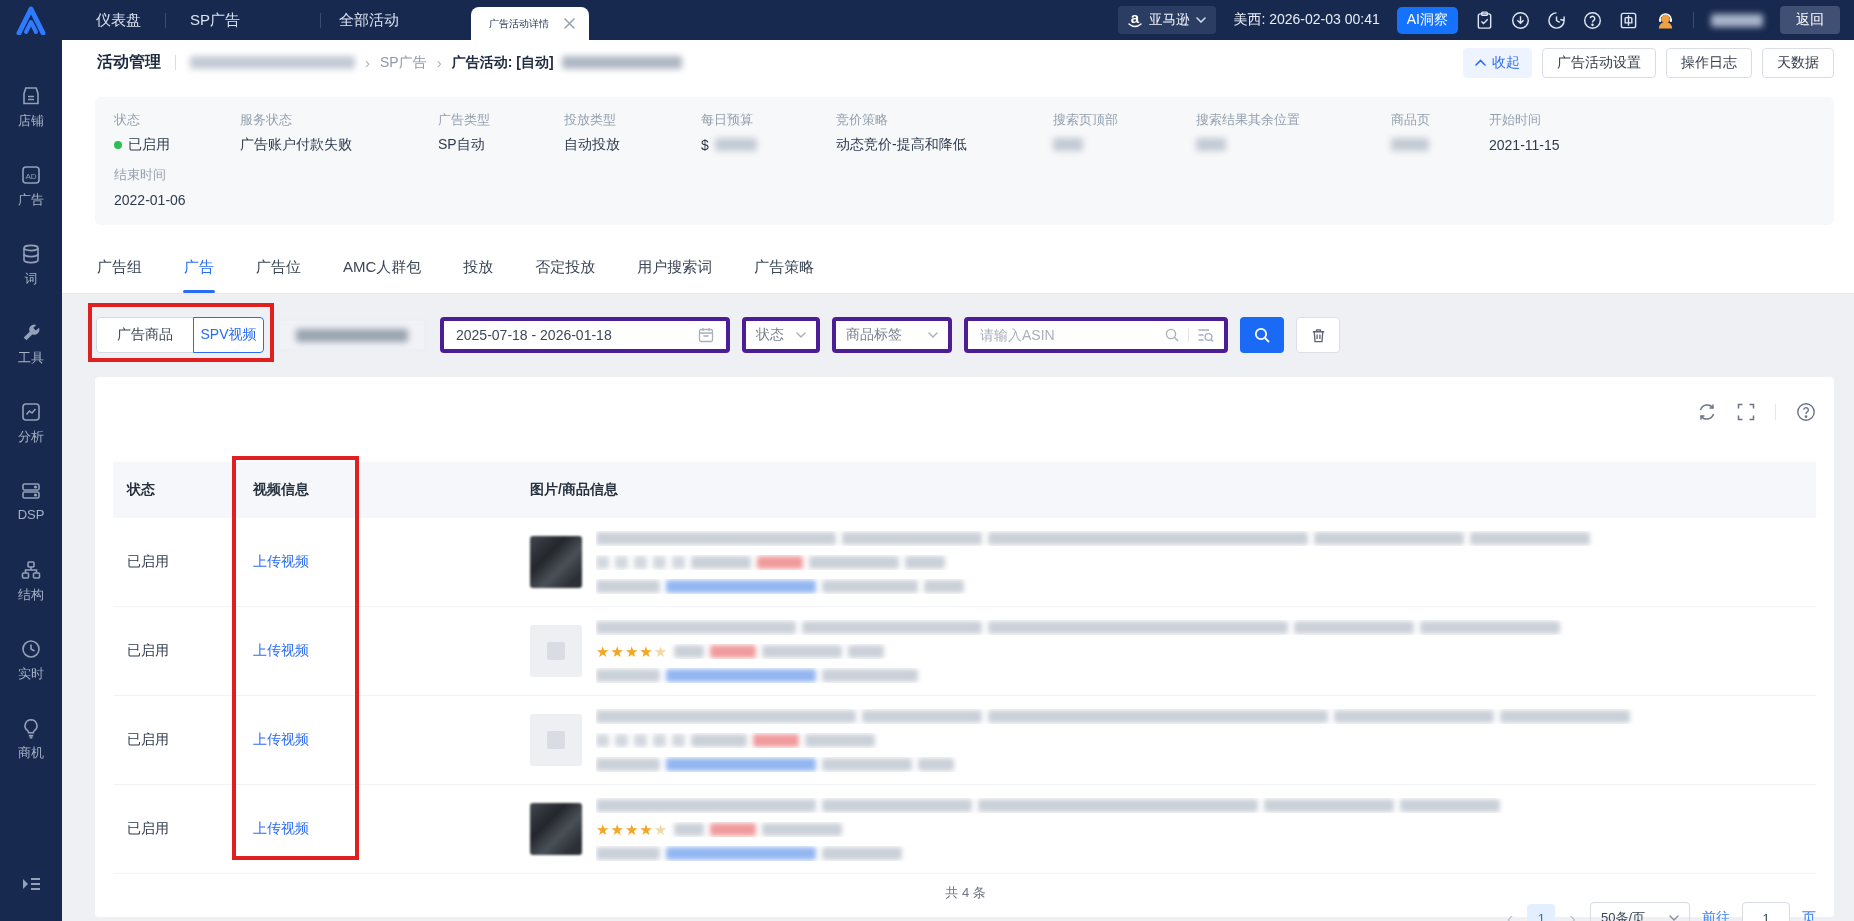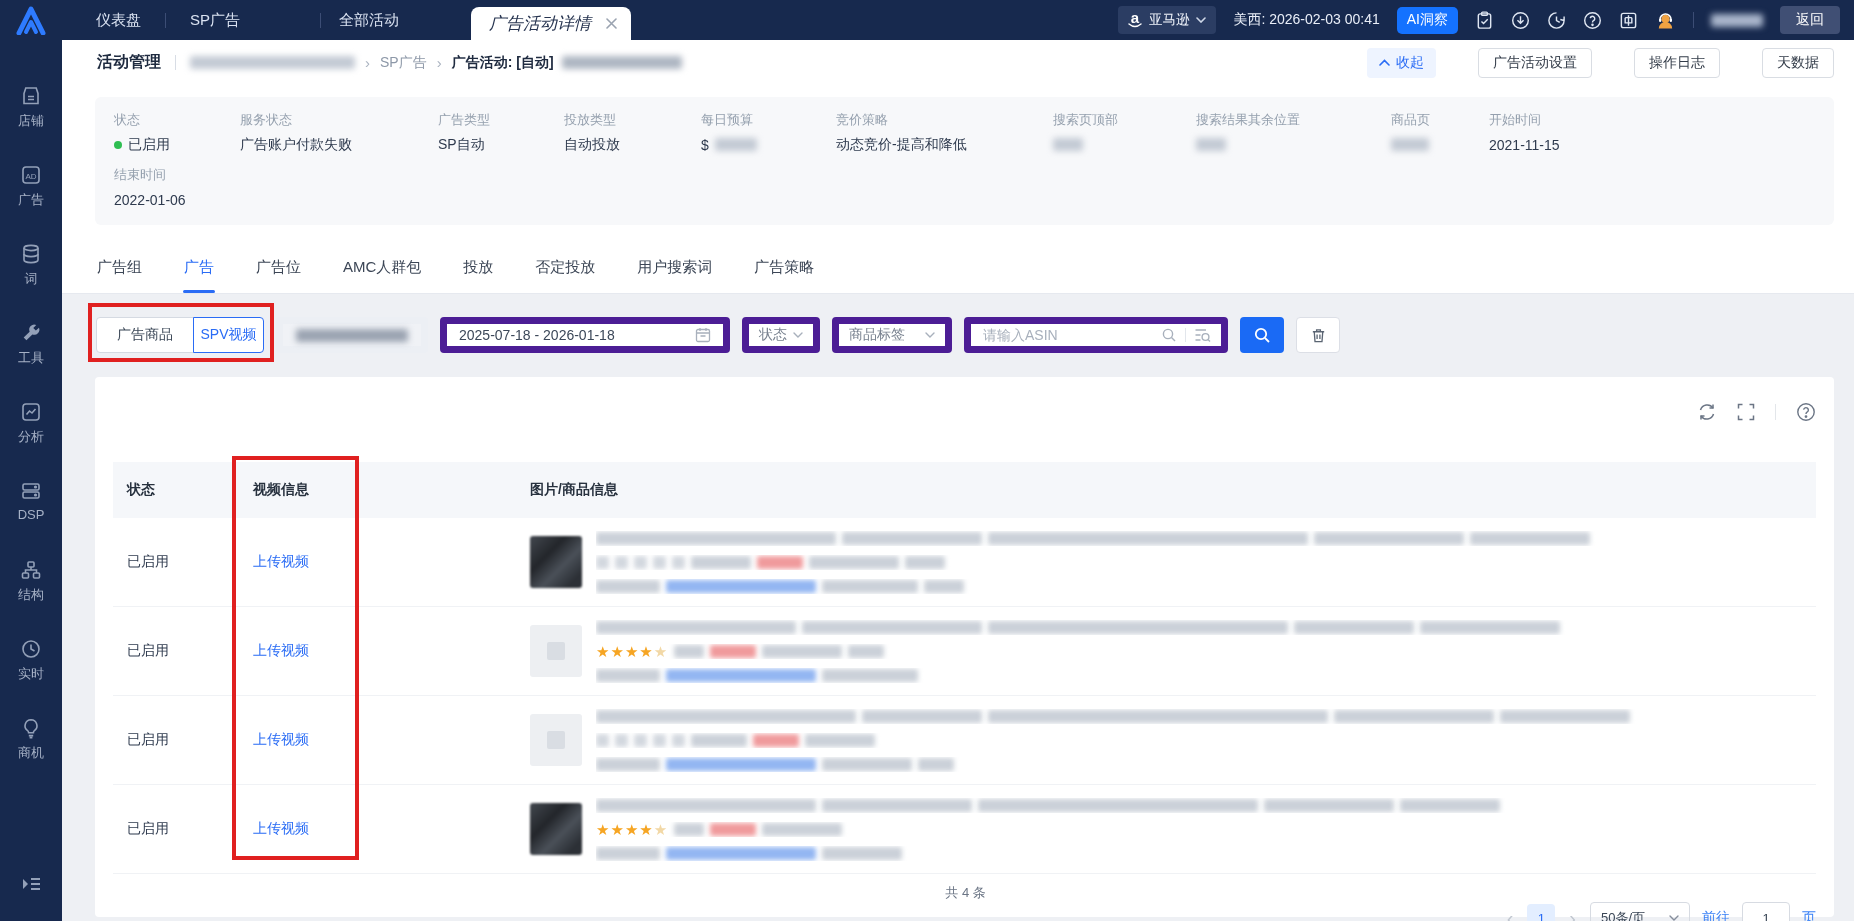--- a/index.html
+++ b/index.html
@@ -11,21 +11,21 @@
   }
   svg { display:block; }
 
   
   .topbar{position:absolute;left:0;top:0;width:1854px;height:40px;background:#17294e;display:flex;align-items:stretch;z-index:30;}
   .logo-cell{width:62px;display:flex;align-items:center;justify-content:center;flex:none;}
   .nav{display:flex;align-items:center;margin-left:34px;color:#dbe3f2;font-size:15px;}
   .nav-item{cursor:pointer;white-space:nowrap;}
   .nav-sep{width:1px;height:15px;background:#3c4d75;margin:0 24px;}
   .nav-sep.wide{margin:0 18px 0 80px;}
-  .active-tab{align-self:flex-end;height:33px;background:#fff;border-radius:8px 8px 0 0;display:flex;align-items:center;gap:15px;padding:0 14px 0 18px;margin-left:72px;color:#273450;font-size:17px;cursor:pointer;font-style:italic;}
+  .active-tab{align-self:flex-end;height:33px;background:#fff;border-radius:8px 8px 0 0;display:flex;align-items:center;gap:15px;padding:0 14px 0 18px;margin-left:72px;color:#273450;font-size:10px;cursor:pointer;}
   .tab-close{display:flex;align-items:center;cursor:pointer;}
   .tb-right{margin-left:auto;display:flex;align-items:center;gap:17px;margin-right:14px;}
   .store-pill{height:28px;background:#2b3d63;border-radius:4px;display:flex;align-items:center;gap:7px;padding:0 10px;color:#f0f4fb;font-size:13.5px;cursor:pointer;}
   .amz-a{color:#fff;font-weight:bold;font-size:15px;line-height:10px;display:flex;flex-direction:column;align-items:center;}
   .tb-time{color:#e9eef8;font-size:14px;white-space:nowrap;}
   .ai-btn{height:27px;background:#1472ff;border-radius:5px;color:#fff;display:flex;align-items:center;padding:0 10px;font-size:14px;cursor:pointer;}
   .tb-icon{cursor:pointer;display:flex;align-items:center;}
   .tb-div{width:1px;height:16px;background:#3c4d75;}
   .name-blur{width:52px;height:13px;border-radius:2px;background:#aab6cc;filter:blur(3px);}
   .back-btn{height:28px;background:#404f74;border-radius:4px;color:#fff;display:flex;align-items:center;padding:0 16px;font-size:14px;cursor:pointer;font-family:Liberation Serif, serif;}
@@ -40,21 +40,21 @@
   .page{position:absolute;left:62px;top:40px;width:1792px;height:881px;}
   .crumb-row{height:45px;background:#fff;display:flex;align-items:center;padding:0 20px 0 35px;}
   .crumb-title{font-size:16px;font-weight:bold;color:#1f2b40;}
   .crumb-vdiv{width:1px;height:15px;background:#d8dde5;margin:0 14px;}
   .crumb-sep{color:#aab3c0;margin:0 10px;font-size:15px;}
   .crumb-gray{color:#8d98a8;}
   .crumb-strong{font-weight:bold;color:#1f2b40;}
   .blur-block{display:inline-block;height:13px;border-radius:2px;background:#c3cad4;filter:blur(3px);vertical-align:middle;}
   .crumb-actions{margin-left:auto;display:flex;align-items:center;gap:10px;}
   .btn-soft{height:30px;border-radius:4px;background:#eef4ff;color:#2a6cf5;display:flex;align-items:center;gap:6px;padding:0 12px;cursor:pointer;font-size:14px;}
-  .btn-plain{height:30px;border-radius:4px;background:#fff;border:1px solid #d9dde3;color:#333c49;display:flex;align-items:center;padding:0 14px;cursor:pointer;font-size:14px;margin-left:32px;}
+  .btn-plain{height:30px;border-radius:4px;background:#fff;border:1px solid #d9dde3;color:#333c49;display:flex;align-items:center;padding:0 14px;cursor:pointer;font-size:14px;}
 
   .info-wrap{background:#fff;padding:12px 20px 17px 33px;}
   .info-panel{background:#f7f8fa;border-radius:6px;padding:14px 0 16px 19px;}
   .info-row{display:flex;}
   .info-row + .info-row{margin-top:12px;}
   .f-label{font-size:13px;color:#95a0ae;margin-bottom:6px;}
   .f-value{font-size:14px;color:#2e3a4e;display:flex;align-items:center;gap:6px;height:19px;}
   .dot-green{width:8px;height:8px;border-radius:50%;background:#2fbe52;flex:none;}
   .fw0{width:126px;flex:none;} .fw1{width:198px;flex:none;} .fw2{width:126px;flex:none;}
   .fw3{width:137px;flex:none;} .fw4{width:135px;flex:none;} .fw5{width:217px;flex:none;}
@@ -63,21 +63,21 @@
   .tabs-row{background:#fff;height:52px;border-bottom:1px solid #e6e9ef;display:flex;align-items:stretch;padding-left:35px;gap:42px;}
   .tab{display:flex;align-items:center;color:#3c4656;font-size:15px;cursor:pointer;position:relative;}
   .tab.active{color:#2a6cf5;}
   .tab.active::after{content:"";position:absolute;left:50%;transform:translateX(-50%);bottom:0;width:32px;height:3px;background:#2a6cf5;border-radius:2px;}
 
   
   .filter-row{display:flex;align-items:center;gap:12px;margin:23px 20px 0 34px;height:36px;}
   .tg-btn{height:36px;display:flex;align-items:center;justify-content:center;background:#fff;border:1px solid #d5dae2;cursor:pointer;font-size:14px;color:#3a4656;}
   .tg-left{width:98px;border-radius:4px 0 0 4px;}
   .tg-right{width:71px;border-radius:0 4px 4px 0;margin-left:-1px;border-color:#2a6cf5;color:#2a6cf5;position:relative;z-index:2;}
-  .control{height:36px;background:#fff;border:7px solid #4c1d95;border-radius:4px;display:flex;align-items:center;color:#3a4656;font-size:14px;cursor:pointer;}
+  .control{height:36px;background:#fff;border:4px solid #4c1d95;border-radius:4px;display:flex;align-items:center;color:#3a4656;font-size:14px;cursor:pointer;}
   .select-blur{width:152px;background:#f0f2f6;border-color:#eceff4;justify-content:center;}
   .date-picker{width:290px;padding:0 12px;justify-content:space-between;color:#3c4859;}
   .sel-status{width:78px;padding:0 10px;justify-content:space-between;color:#77808e;}
   .sel-tag{width:120px;padding:0 10px;justify-content:space-between;color:#77808e;}
   .asin-box{width:264px;padding:0 10px 0 12px;cursor:text;gap:8px;}
   .asin-box input{border:none;outline:none;flex:1;min-width:0;font-size:14px;font-family:inherit;color:#3a4656;background:transparent;}
   .asin-box input::placeholder{color:#a8b0bc;}
   .mini-div{width:1px;height:14px;background:#e2e6ec;}
   .btn-search{width:44px;height:36px;background:#1a6af5;border-radius:4px;display:flex;align-items:center;justify-content:center;cursor:pointer;flex:none;}
   .btn-clear{width:44px;height:36px;background:#fff;border:1px solid #dcdfe6;border-radius:4px;display:flex;align-items:center;justify-content:center;cursor:pointer;flex:none;}

